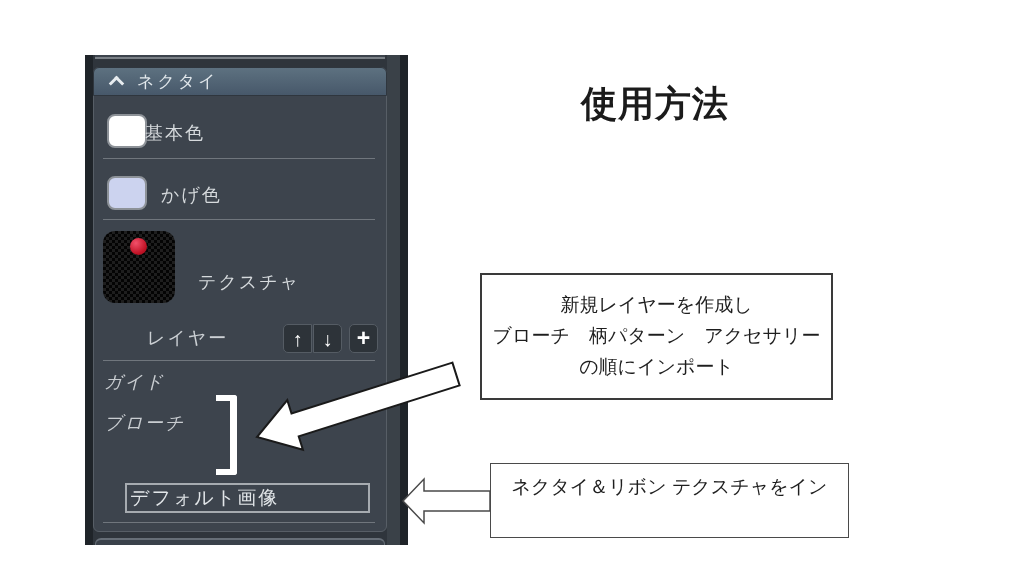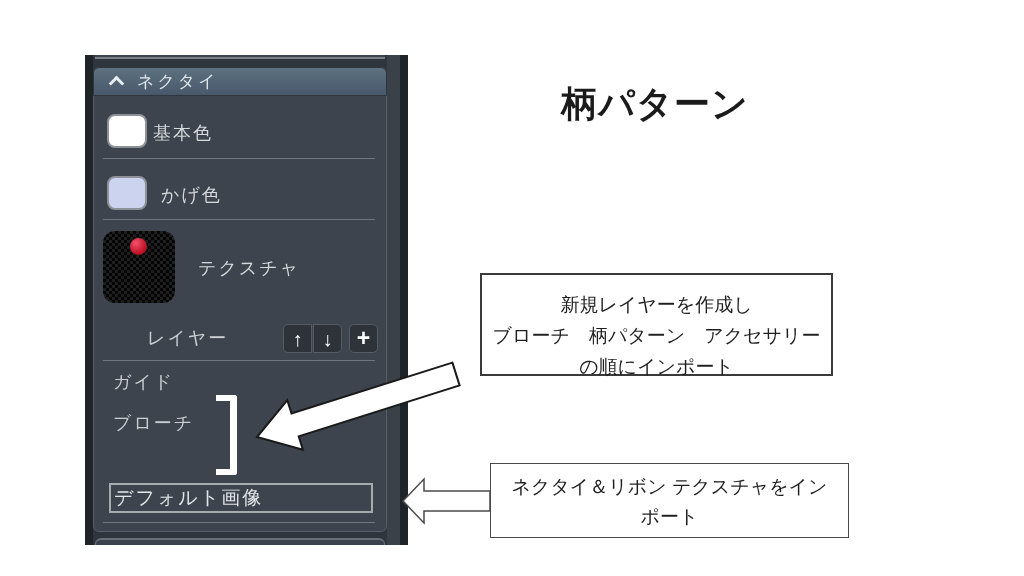--- a/index.html
+++ b/index.html
@@ -34,67 +34,67 @@
     border-radius:6px 6px 0 0; display:flex; align-items:center; }
   .chev { width:11px; height:11px; border-top:3px solid #e8edf0; border-right:3px solid #e8edf0;
     transform:rotate(-45deg); margin:4px 0 0 17px; }
   .sec-header-label { color:#e2e8ec; font-size:17px; letter-spacing:3px; margin-left:15px; margin-top:-1px; }
 
   
   .swatch { position:absolute; width:40px; height:34px; border:2px solid #8d9298; border-radius:8px; }
   .swatch-base  { left:14px; top:59px;  background:#ffffff; }
   .swatch-shade { left:14px; top:121px; background:#ccd3ef; }
   .row-label { position:absolute; color:#d6dadd; font-size:18px; letter-spacing:2px; }
-  .lbl-base  { left:60px; top:66px; }
+  .lbl-base  { left:52px; top:66px; }
   .lbl-shade { left:68px; top:128px;font-family:Liberation Mono, monospace; }
   .divider { position:absolute; left:10px; width:272px; height:1px; background:#70767d; }
   .div-1 { top:103px; } .div-2 { top:164px; } .div-3 { top:305px; } .div-4 { top:467px; }
 
   
   .tex-swatch { position:absolute; left:10px; top:176px; width:72px; height:72px;
     border-radius:12px; overflow:hidden;
     background:repeating-conic-gradient(#1e1e1e 0% 25%, #040404 0% 50%);
     background-size:6px 6px; }
   .tex-dot { position:absolute; left:27px; top:7px; width:17px; height:17px; border-radius:50%;
     background:radial-gradient(circle at 35% 30%, #f2506a, #c01225 65%, #8d0d1c); }
-  .lbl-tex { left:105px; top:201px; }
+  .lbl-tex { left:105px; top:215px; }
 
   
   .lbl-layer { left:12px; top:271px; color:#ccd0d4;margin-left:42px; }
   .lyr-btn { position:absolute; top:269px; width:29px; height:29px; background:#2d3339;
     border:1px solid #555c64; border-radius:5px; color:#ffffff; font-size:20px; font-weight:bold;
     display:flex; align-items:center; justify-content:center; line-height:1; }
   .btn-up   { left:190px; border-radius:5px 0 0 5px; }
   .btn-down { left:220px; border-radius:0 5px 5px 0; }
   .btn-add  { left:256px; font-size:23px; }
 
   
-  .layer-item { position:absolute; left:20px; color:#c9cdd1; font-size:18px; letter-spacing:2px; }
+  .layer-item { position:absolute; left:11px; color:#c9cdd1; font-size:18px; letter-spacing:2px;font-style:italic; }
   .li-0 { top:315px; } .li-1 { top:356px; } .li-2 { top:396px; }
   .bracket { position:absolute; left:123px; top:340px; width:21px; height:80px;
     border-top:6px solid #fff; border-right:7px solid #fff; border-bottom:6px solid #fff;
     border-radius:0 3px 3px 0; }
-  .selected-box { position:absolute; left:16px; top:428px; width:264px; height:30px;
+  .selected-box { position:absolute; left:32px; top:428px; width:245px; height:30px;
     border:2px solid #a6abb0; display:flex; align-items:center; }
   .selected-box span { color:#e2e6e9; font-size:19px; letter-spacing:2px; margin-left:3px; }
 
   
   .callout { position:absolute; background:#ffffff; border:2px solid #3a3a3a;
     color:#1e1e1e; text-align:center; }
-  .callout-1 { left:480px; top:273px; width:353px; height:103px; padding-top:14px;
+  .callout-1 { left:480px; top:273px; width:353px; height:127px; padding-top:14px;
     font-size:19px; line-height:31px; }
   .callout-2 { left:490px; top:463px; width:359px; height:75px; padding-top:8px;
     font-size:19px; line-height:30px; border-color:#4a4a4a; border-width:1px; }
 
   .arrow-layer { position:absolute; left:0; top:0; width:1024px; height:576px; pointer-events:none; }
 </style>
 </head>
 <body>
 
-<div class="slide-title">柄パターン</div>
+<div class="slide-title">使用方法</div>
 
 <div class="panel-wrap">
   <div class="edge-left"></div>
   <div class="gutter-right"></div>
   <div class="edge-right"></div>
 
   <div class="panel-col">
     <div class="top-sliver"></div>
     <div class="main-box"></div>
 
@@ -142,19 +142,18 @@
 </div>
 
 <div class="callout callout-1">
   <div>新規レイヤーを作成し</div>
   <div>ブローチ　柄パターン　アクセサリー</div>
   <div>の順にインポート</div>
 </div>
 
 <div class="callout callout-2">
   <div>ネクタイ＆リボン テクスチャをイン</div>
-  <div>ポート</div>
 </div>
 
 <svg class="arrow-layer" viewBox="0 0 1024 576">
   <polygon points="452.4,362.6 291.5,413.5 287.3,400.1 257,437 302.9,449.7 298.7,436.3 459.6,385.4" fill="#ffffff" stroke="#1a1a1a" stroke-width="2" stroke-linejoin="miter"></polygon>
   <polygon points="403,501 424,479 424,491 490,491 490,511 424,511 424,523" fill="#ffffff" stroke="#4a4a4a" stroke-width="1.5" stroke-linejoin="miter"></polygon>
 </svg>
 
 </body></html>

